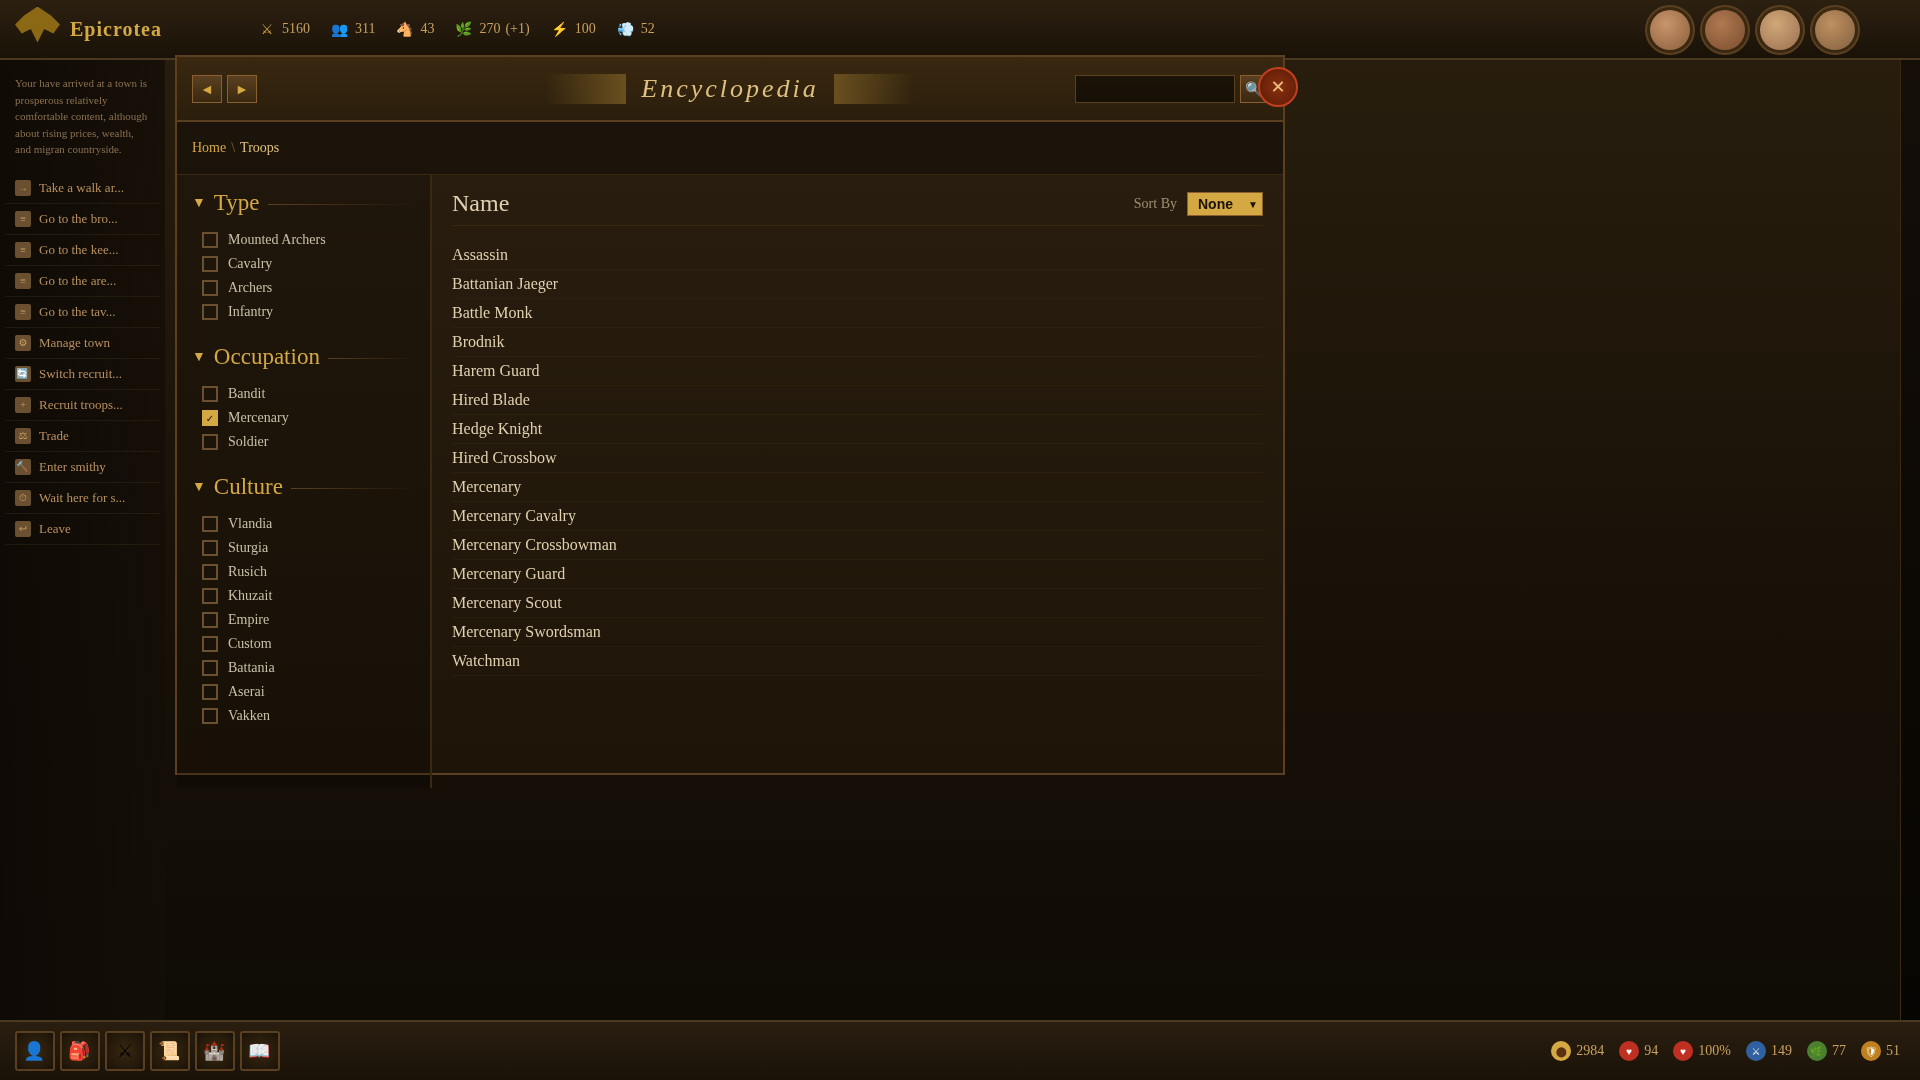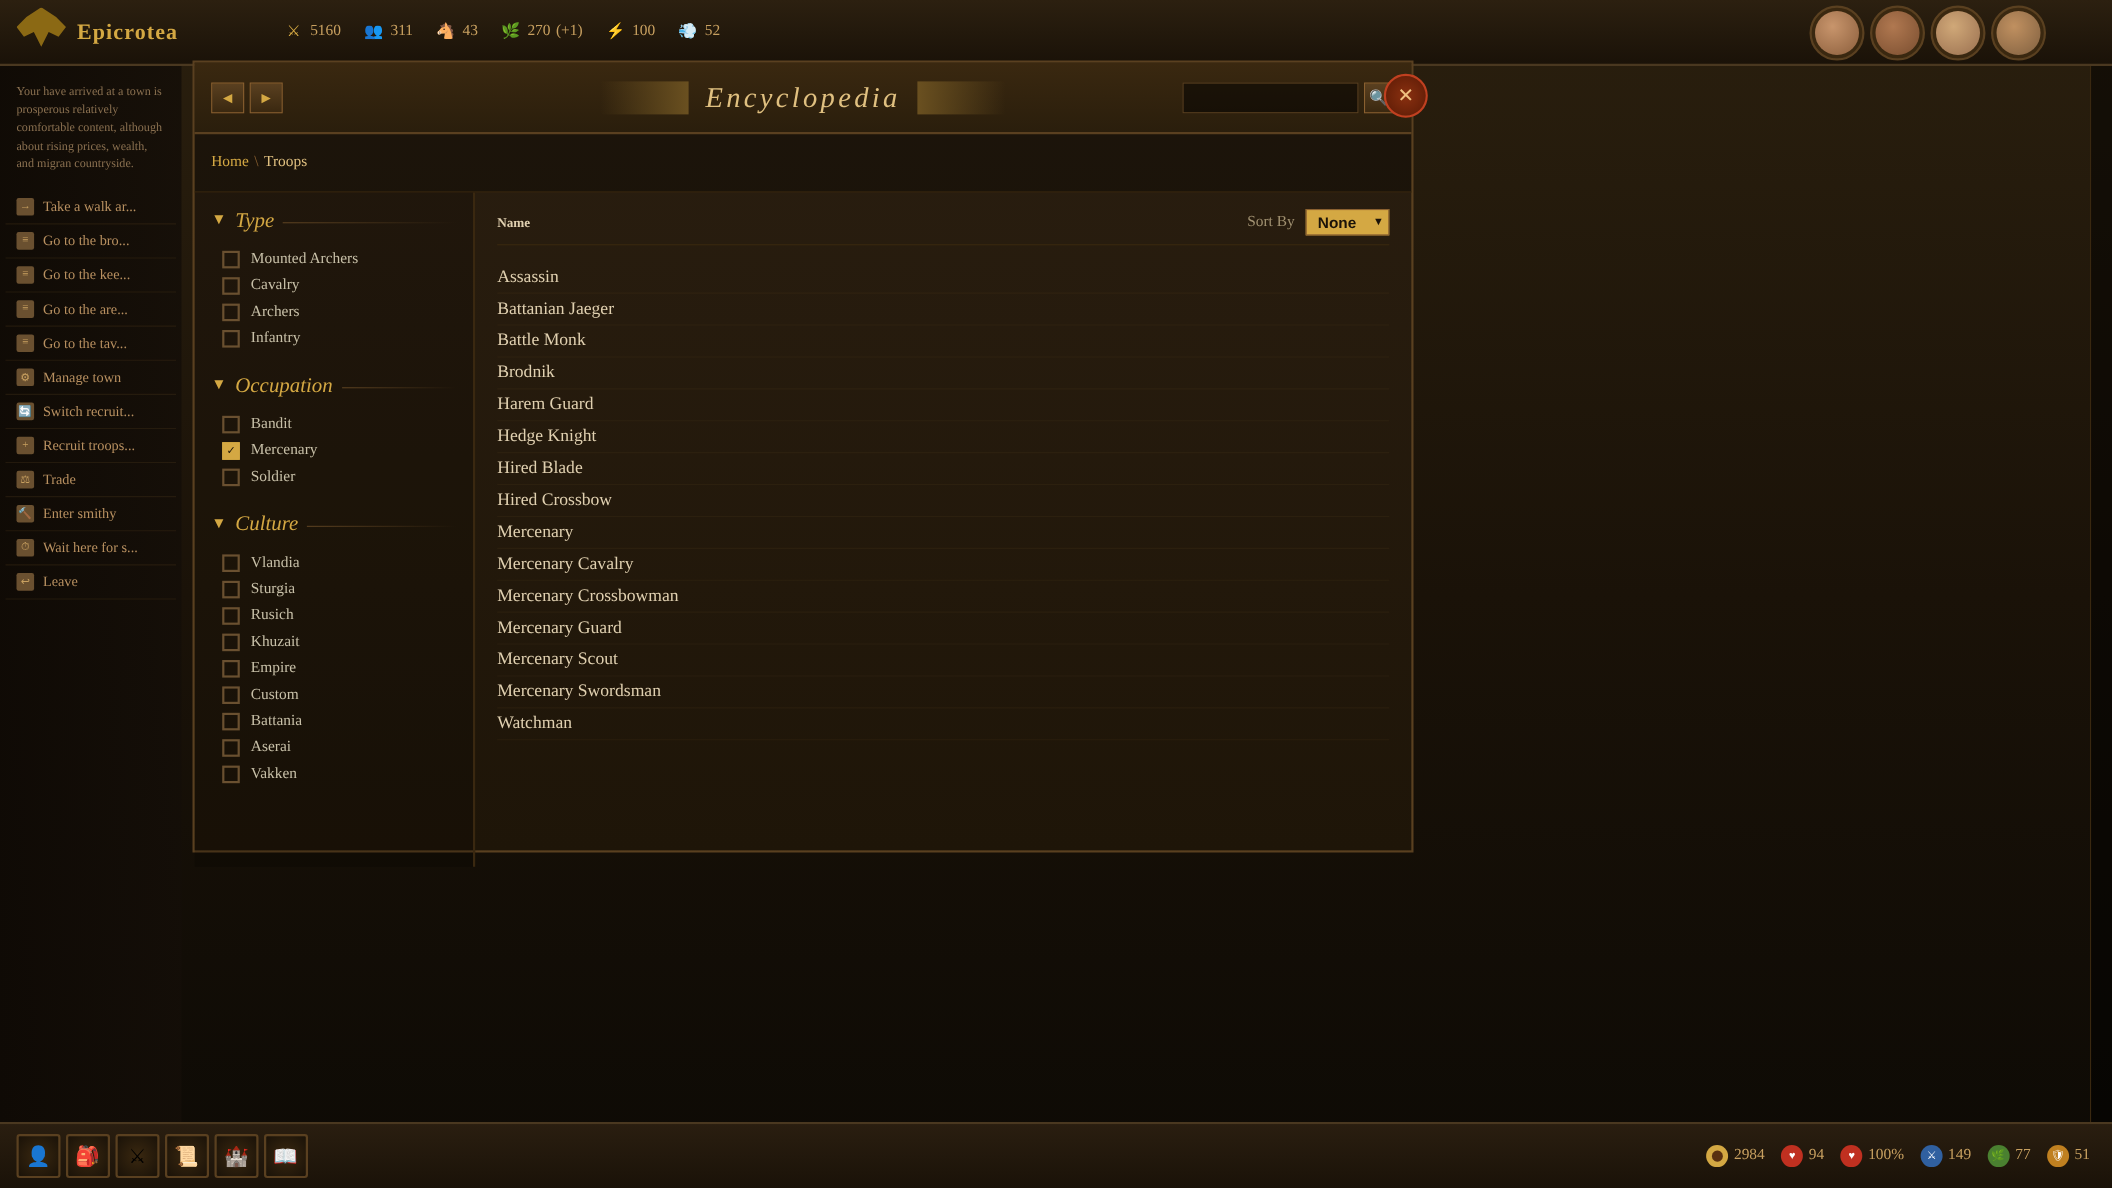--- a/index.html
+++ b/index.html
@@ -295,22 +295,21 @@
     }
 
     .filter-arrow {
       color: #d4a843;
       font-size: 14px;
       cursor: pointer;
     }
 
     .filter-title {
       color: #d4a843;
-      font-size: 19px;
-      font-style: italic;
+      font-size: 23px;
     }
 
     .filter-line {
       flex: 1;
       height: 1px;
       background: linear-gradient(to right, #5a4020, transparent);
       margin-top: 2px;
     }
 
     .filter-item {
@@ -362,22 +361,21 @@
       display: flex;
       align-items: center;
       justify-content: space-between;
       margin-bottom: 15px;
       padding-bottom: 8px;
       border-bottom: 1px solid #3a2810;
     }
 
     .results-name-header {
       color: #e0d0b0;
-      font-size: 12px;
-      font-weight: bold;
+      font-size: 24px;
     }
 
     .sort-section {
       display: flex;
       align-items: center;
       gap: 10px;
     }
 
     .sort-label {
       color: #a09070;
@@ -724,22 +722,22 @@
           </div>
         </div>
       </div>
 
       <div id="results-list">
           <div class="result-item">Assassin</div>
           <div class="result-item">Battanian Jaeger</div>
           <div class="result-item">Battle Monk</div>
           <div class="result-item">Brodnik</div>
           <div class="result-item">Harem Guard</div>
+          <div class="result-item">Hired Blade</div>
           <div class="result-item">Hedge Knight</div>
-          <div class="result-item">Hired Blade</div>
           <div class="result-item">Hired Crossbow</div>
           <div class="result-item">Mercenary</div>
           <div class="result-item">Mercenary Cavalry</div>
           <div class="result-item">Mercenary Crossbowman</div>
           <div class="result-item">Mercenary Guard</div>
           <div class="result-item">Mercenary Scout</div>
           <div class="result-item">Mercenary Swordsman</div>
           <div class="result-item">Watchman</div>
         </div>
     </div>

